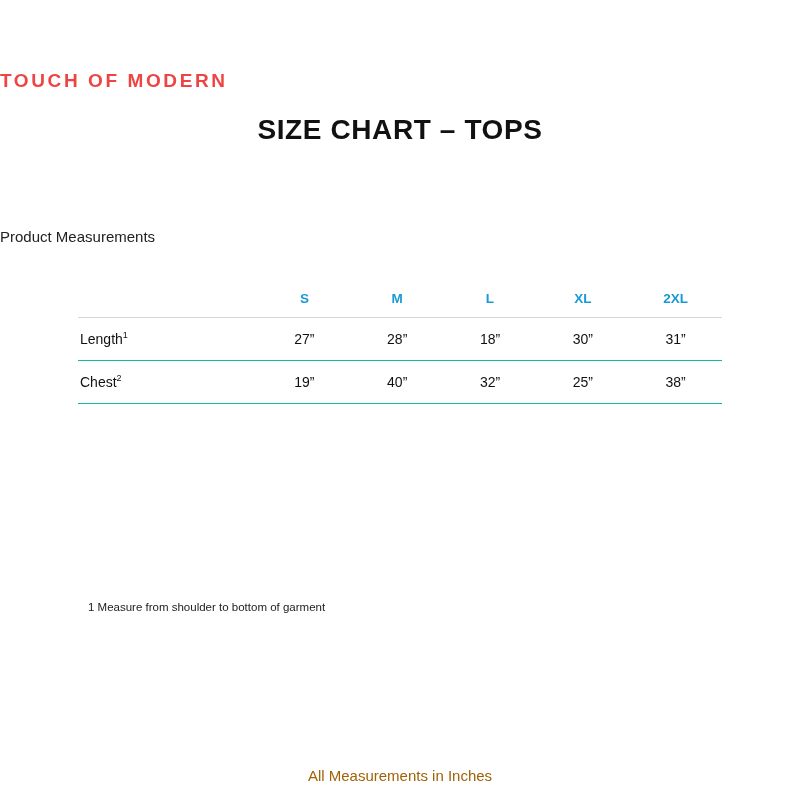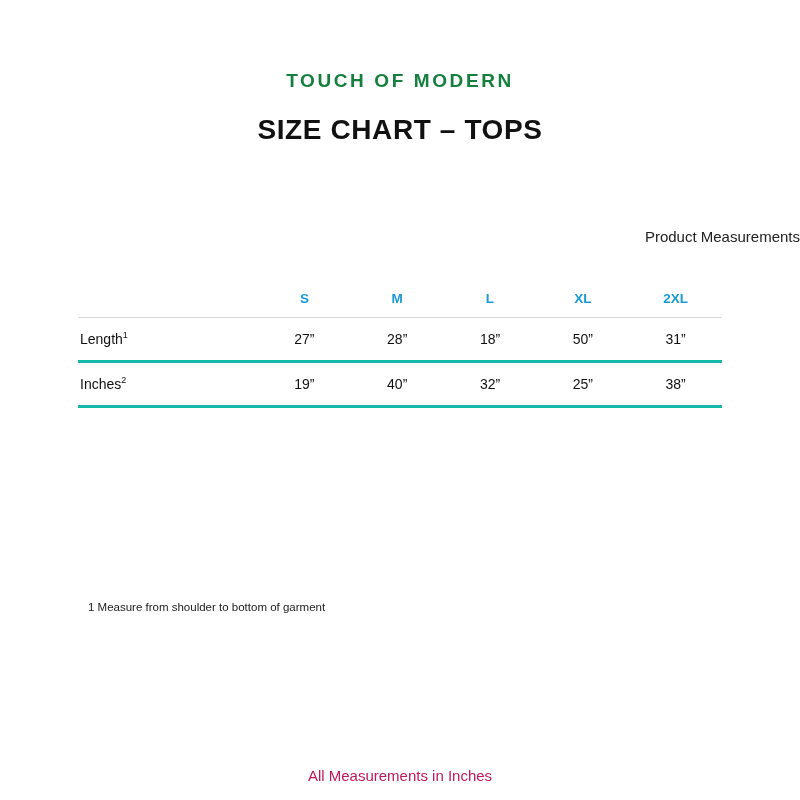--- a/index.html
+++ b/index.html
@@ -14,37 +14,36 @@
     color: #1a1a1a;
     overflow: hidden;
   }
   .page {
     position: relative;
     width: 800px;
     height: 800px;
     box-sizing: border-box;
   }
   .brand {
-    text-align: center;
     margin-top: 70px;
     font-size: 19px;
     letter-spacing: 2.6px;
     font-weight: 700;
-    color: #15803d;
+    color: #ef4444;
   }
   .doc-title {
     text-align: center;
     margin-top: 22px;
     font-size: 28px;
     font-weight: 700;
     letter-spacing: 0.6px;
     color: #111111;
   }
   .section-label {
-    text-align: right;
+    text-align: left;
     margin-top: 82px;
     font-size: 15px;
     font-weight: 400;
     color: #222222;
   }
   .table-wrap {
     margin: 34px auto 0 auto;
     width: 644px;
   }
   table.size-table {
@@ -71,21 +70,21 @@
   }
   .rowlabel-col {
     width: 180px;
     text-align: left;
   }
   .data-row td {
     height: 42px;
     vertical-align: middle;
     font-size: 14px;
     text-align: center;
-    border-bottom: 3px solid #14b8a6;
+    border-bottom: 1px solid #14b8a6;
     color: #111111;
   }
   .data-row td.rowlabel {
     text-align: left;
     padding-left: 2px;
     font-size: 14px;
     color: #111111;
   }
   sup {
     font-size: 9px;
@@ -104,21 +103,21 @@
   .footnote {
     white-space: nowrap;
   }
   .bottom-note {
     position: absolute;
     left: 0;
     right: 0;
     top: 697px;
     text-align: center;
     font-size: 15px;
-    color: #be185d;
+    color: #a16207;
   }
 </style>
 </head>
 <body>
 
 <div class="page">
 
   <div class="brand">TOUCH OF MODERN</div>
 
   <div class="doc-title">SIZE CHART – TOPS</div>
@@ -136,25 +135,25 @@
           <th>XL</th>
           <th>2XL</th>
         </tr>
       </thead>
       <tbody>
         <tr class="data-row">
           <td class="rowlabel"><span>Length</span><sup>1</sup></td>
           <td>27”</td>
           <td>28”</td>
           <td>18”</td>
-          <td>50”</td>
+          <td>30”</td>
           <td>31”</td>
         </tr>
         <tr class="data-row">
-          <td class="rowlabel"><span>Inches</span><sup>2</sup></td>
+          <td class="rowlabel"><span>Chest</span><sup>2</sup></td>
           <td>19”</td>
           <td>40”</td>
           <td>32”</td>
           <td>25”</td>
           <td>38”</td>
         </tr>
       </tbody>
     </table>
   </div>
 

